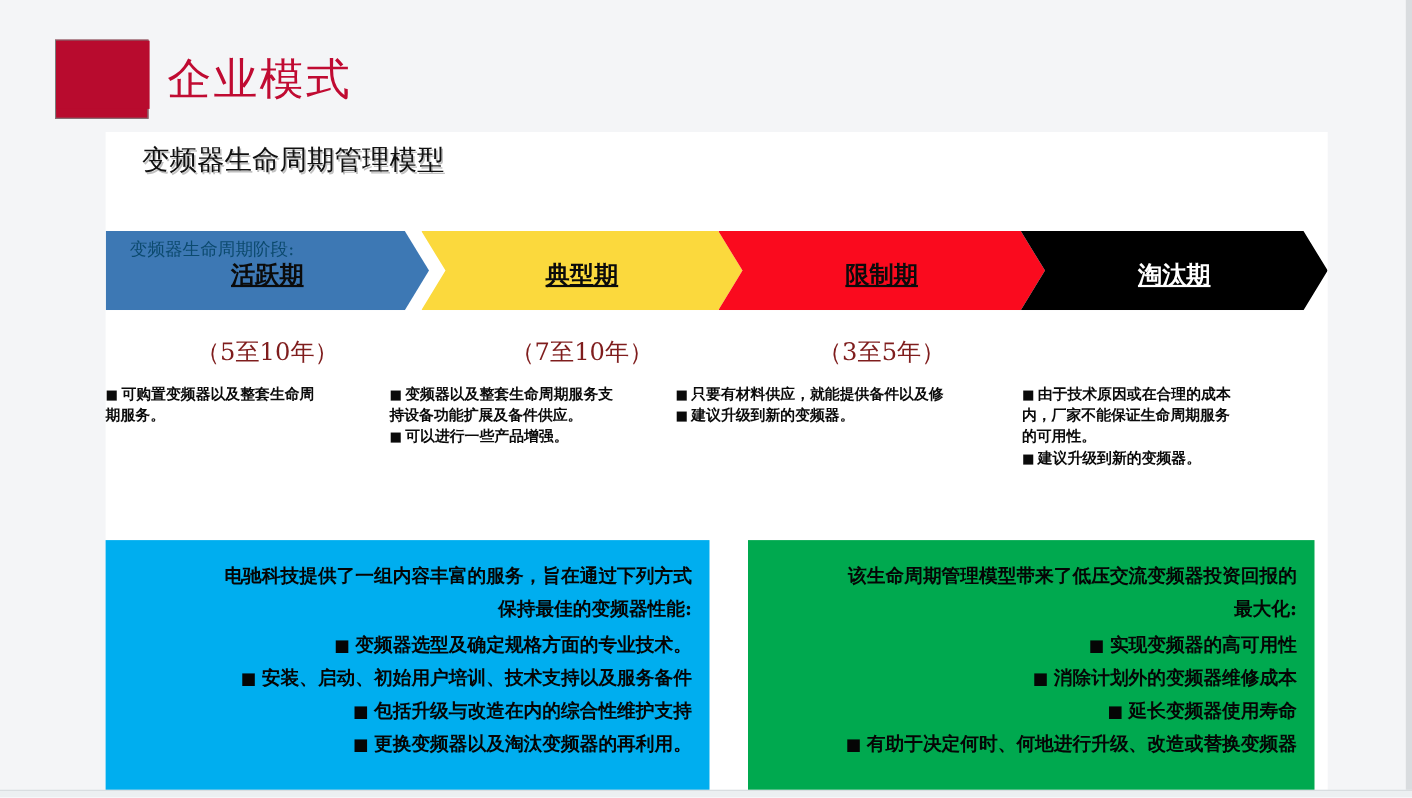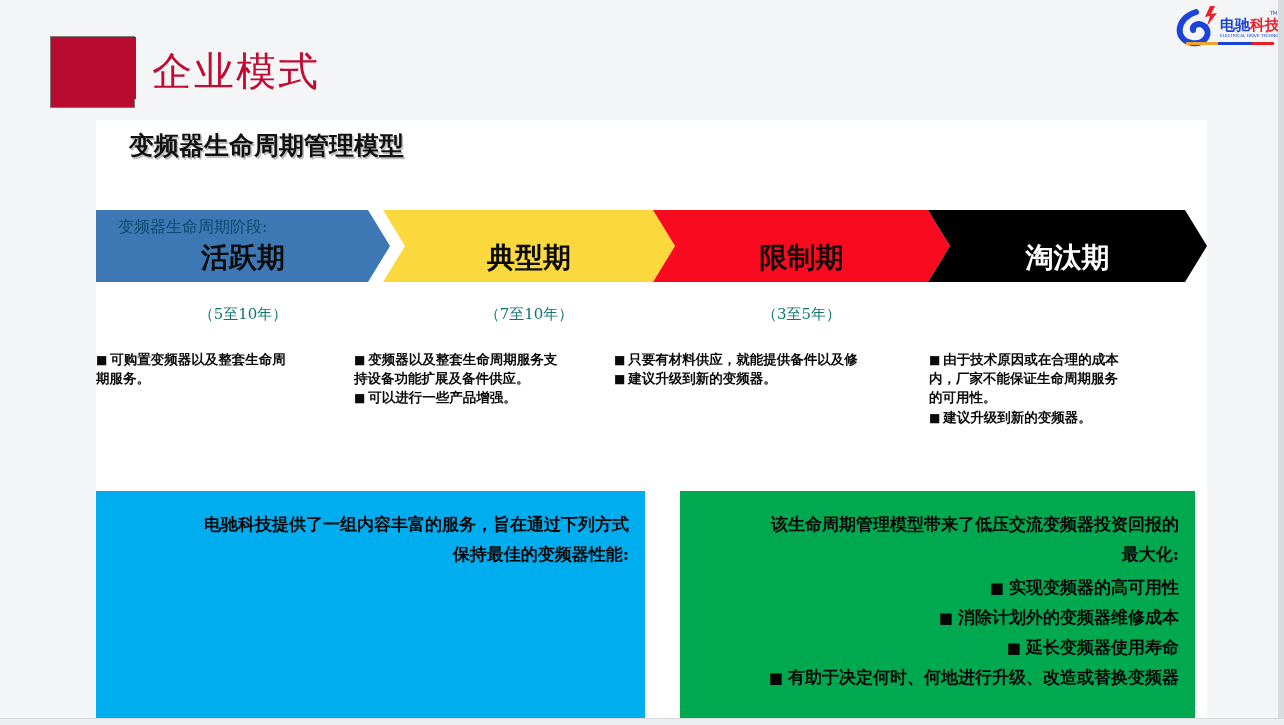--- a/index.html
+++ b/index.html
@@ -25,44 +25,44 @@
   .logo svg{display:block;}
 
   
   .card{
     position:absolute;left:96px;top:120px;width:1111px;height:600px;
     background:#ffffff;
   }
   .card-heading{
     position:absolute;left:33px;top:9px;
     font-family:"DejaVu Serif","Liberation Serif",serif;
-    font-weight:700;font-size:25px;color:#111;
+    font-weight:400;font-size:25px;color:#111;
     text-shadow:1.5px 1.5px 0 rgba(140,140,140,.55);
     white-space:nowrap;
   }
 
   
   .chevrons{position:absolute;left:0;top:90px;width:1111px;height:72px;}
   .chev{
     position:absolute;top:0;height:72px;
     display:flex;align-items:flex-end;justify-content:center;
   }
   .chev .lbl{
-    font-family:"DejaVu Sans",sans-serif;font-weight:700;font-size:28px;
-    padding-bottom:5px;white-space:nowrap;
+    font-family:"DejaVu Sans",sans-serif;font-weight:700;font-size:22px;
+    padding-bottom:17px;white-space:nowrap;text-decoration:underline;
   }
   .chev-0{left:0;width:294px;background:#3d78b4;clip-path:polygon(0 0,272px 0,294px 36px,272px 72px,0 72px);}
   .chev-1{left:287px;width:292px;background:#fbd93d;clip-path:polygon(0 0,270px 0,292px 36px,270px 72px,0 72px,22px 36px);}
   .chev-2{left:557px;width:297px;background:#fa0a1e;clip-path:polygon(0 0,275px 0,297px 36px,275px 72px,0 72px,22px 36px);}
   .chev-3{left:832px;width:279px;background:#000000;clip-path:polygon(0 0,257px 0,279px 36px,257px 72px,0 72px,22px 36px);}
   .chev-0 .lbl,.chev-1 .lbl,.chev-2 .lbl{color:#0b0b0b;}
   .chev-3 .lbl{color:#ffffff;}
   .phase-caption{
     position:absolute;top:95px;
-    font-family:"DejaVu Serif","Liberation Serif",serif;font-size:15px;color:#0f766e;
+    font-family:"DejaVu Serif","Liberation Serif",serif;font-size:22px;color:#7f1d1d;
     text-align:center;white-space:nowrap;
   }
   .stage-label{
     position:absolute;left:22px;top:7px;
     font-family:"DejaVu Serif","Liberation Serif",serif;
     font-size:16px;color:#0c4a6e;white-space:nowrap;
   }
 
   
   .cols{position:absolute;left:0;top:230px;width:1111px;height:120px;}
@@ -99,33 +99,20 @@
 </style>
 </head>
 <body>
 
 <div class="header">
   <div class="title-block">
     <div class="title-block-inner"></div>
   </div>
   <div class="slide-title">企业模式</div>
 
-  <div class="logo">
-    <svg width="112" height="48" viewBox="0 0 112 48" xmlns="http://www.w3.org/2000/svg">
-      <path d="M30 10 C10 16, 8 38, 26 41 C40 43, 46 30, 38 24 C33 20, 26 23, 27 28" fill="none" stroke="#1b43d8" stroke-width="6" stroke-linecap="round"></path>
-      <path d="M44 4 L49 4 L45 12 L51 11 L41 24 L44 14 L39 15 Z" fill="#e8202a"></path>
-      <text x="54" y="28" font-family="DejaVu Sans, sans-serif" font-size="15" font-weight="700" fill="#1b43d8">电驰</text>
-      <text x="84" y="28" font-family="DejaVu Sans, sans-serif" font-size="15" font-weight="700" fill="#e8202a">科技</text>
-      <text x="54" y="35" font-family="DejaVu Sans, sans-serif" font-size="4.2" fill="#1b43d8">ELECTRICAL DRIVE TECHNOLOGY</text>
-      <text x="104" y="13" font-family="DejaVu Sans, sans-serif" font-size="5" fill="#1b43d8">TM</text>
-      <rect x="20" y="40" width="32" height="3" fill="#f0a52a"></rect>
-      <rect x="52" y="40" width="34" height="3" fill="#1b43d8"></rect>
-      <rect x="86" y="40" width="22" height="3" fill="#e8202a"></rect>
-    </svg>
-  </div>
 </div>
 
 <div class="card">
 
   <div class="card-heading">变频器生命周期管理模型</div>
 
   <div class="chevrons">
     <div class="chev chev-0">
       <span class="lbl">活跃期</span>
     </div>
@@ -167,20 +154,26 @@
         <p><span class="bsq">■</span>建议升级到新的变频器。</p>
       </div>
   </div>
 
   <div class="boxes">
     <div class="box box-blue">
       <div class="intro">
         <span>电驰科技提供了一组内容丰富的服务，旨在通过下列方式</span><br>
         <span>保持最佳的变频器性能:</span>
       </div>
+      <div>
+          <div class="bullet"><span class="bsq">■</span>变频器选型及确定规格方面的专业技术。</div>
+          <div class="bullet"><span class="bsq">■</span>安装、启动、初始用户培训、技术支持以及服务备件</div>
+          <div class="bullet"><span class="bsq">■</span>包括升级与改造在内的综合性维护支持</div>
+          <div class="bullet"><span class="bsq">■</span>更换变频器以及淘汰变频器的再利用。</div>
+        </div>
     </div>
 
     <div class="box box-green">
       <div class="intro">
         <span>该生命周期管理模型带来了低压交流变频器投资回报的</span><br>
         <span>最大化:</span>
       </div>
       <div>
           <div class="bullet"><span class="bsq">■</span>实现变频器的高可用性</div>
           <div class="bullet"><span class="bsq">■</span>消除计划外的变频器维修成本</div>

